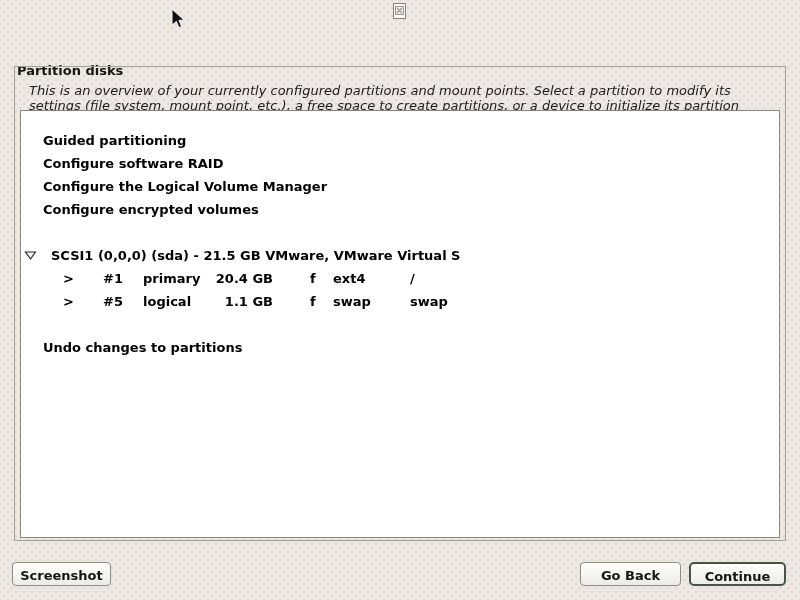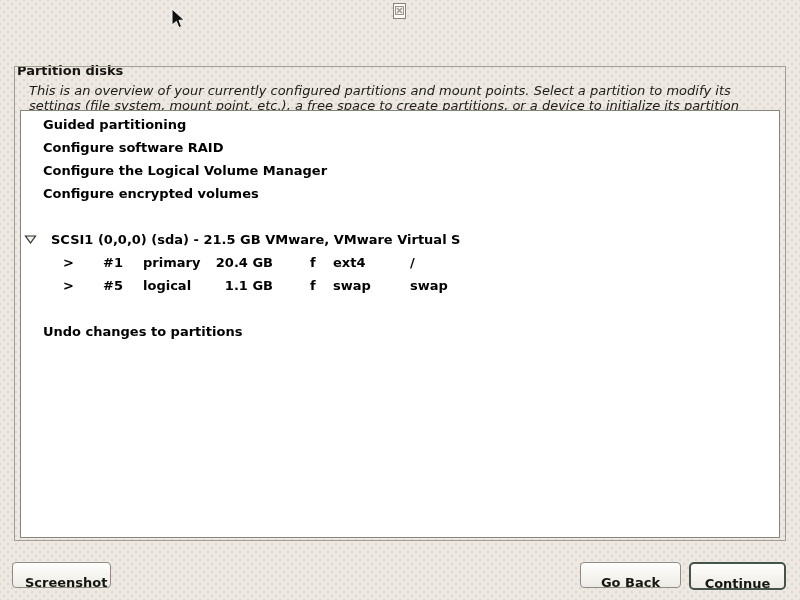--- a/index.html
+++ b/index.html
@@ -26,21 +26,21 @@
   }
   .description{
     position:absolute;left:14px;top:17px;width:740px;
     font-style:italic;font-size:13px;line-height:14.5px;color:#1c1b17;
     margin:0;
   }
   .listbox{
     position:absolute;left:5px;top:43px;width:760px;height:428px;
     background:var(--list-bg,#ffffff);
     border:1px solid #87847c;box-sizing:border-box;
-    padding-top:2px;
+    padding-top:18px;
   }
   .row{
     position:relative;height:23px;line-height:23px;
     font-size:13px;font-weight:bold;color:#000;
     white-space:nowrap;
   }
   .row.blank{height:23px;}
   .action-row .row-label{position:absolute;left:22px;}
   .row.selected{
     background:var(--selection-bg,#5c7468);
@@ -57,21 +57,21 @@
   .c-fmt{left:289px;}
   .c-fs{left:312px;}
   .c-mount{left:389px;}
   .button-bar{position:absolute;left:0;top:562px;width:800px;height:26px;}
   .btn{
     position:absolute;height:24px;box-sizing:border-box;
     background:linear-gradient(#fefefd,#edebe5);
     border:1px solid #8f8c84;border-radius:4px;
     font-family:"DejaVu Sans","Liberation Sans",sans-serif;
     font-size:13px;font-weight:bold;color:#16150f;
-    padding:12px;cursor:default;
+    padding:5px;cursor:default;
   }
   .btn-screenshot{left:12px;width:99px;}
   .btn-help{left:120px;width:99px;}
   .btn-goback{left:580px;width:101px;}
   .btn-continue{
     left:689px;width:97px;
     border:2px solid var(--continue-border,#465349);border-radius:5px;
   }
 </style>
 </head>

